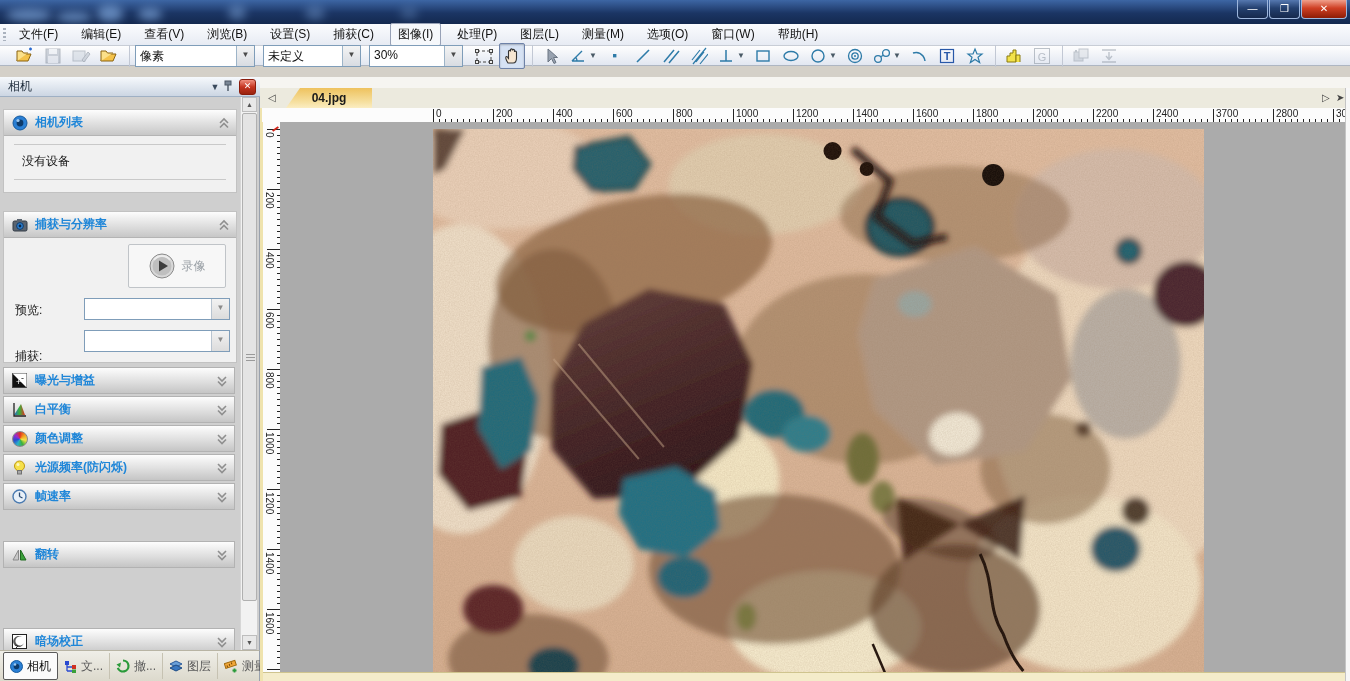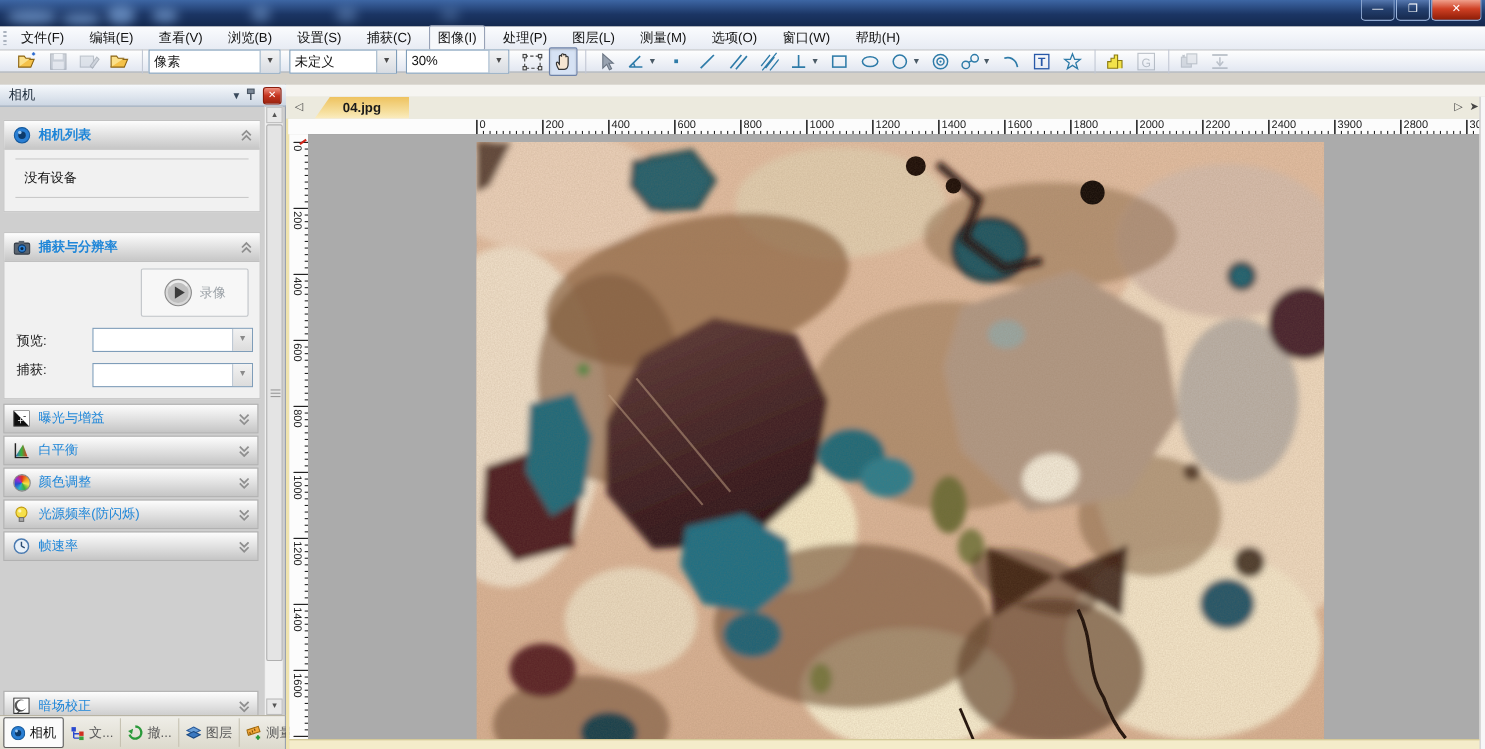--- a/index.html
+++ b/index.html
@@ -49,21 +49,21 @@
   .hicon{width:16px;height:14px;text-align:center;font-size:9px;color:#3a4a5c;line-height:14px;}
   .closebox{width:15px;height:14px;border:1px solid #8a1c0c;border-radius:3px;
     background:linear-gradient(#f09080,#c53420 50%,#9a2410);color:#fff;font-size:9px;line-height:13px;text-align:center;font-weight:bold;}
   .sb-body{position:absolute;left:0;top:20px;width:238px;height:553px;overflow:hidden;}
   .block{position:absolute;left:3px;width:232px;background:#f1f1f1;border:1px solid #c2c2c2;}
   .bar{height:26px;background:linear-gradient(#fdfdfd,#dfdfdf 55%,#c7c7c7);
     border-bottom:1px solid #b4b4b4;display:flex;align-items:center;padding:0 6px 0 8px;box-sizing:border-box;}
   .bar .lbl{color:#1f86d8;font-weight:bold;margin-left:7px;flex:1;white-space:nowrap;overflow:hidden;}
   .bar-solo{position:absolute;left:3px;width:232px;height:27px;background:linear-gradient(#fdfdfd,#dfdfdf 55%,#c5c5c5);
     border:1px solid #b2b2b2;display:flex;align-items:center;padding:0 6px 0 8px;box-sizing:border-box;}
-  .bar-solo .lbl{color:#1f86d8;font-weight:normal;margin-left:7px;flex:1;white-space:nowrap;overflow:hidden;}
+  .bar-solo .lbl{color:#1f86d8;font-weight:bold;margin-left:7px;flex:1;white-space:nowrap;overflow:hidden;}
   .chev{color:#8f8f8f;flex:0 0 auto;}
   .sepline{height:1px;background:#c9c9c9;margin:0 10px;}
   .cam-btn{position:absolute;width:96px;height:42px;background:#f7f7f7;border:1px solid #c0c4c8;border-radius:2px;
     display:flex;align-items:center;justify-content:center;gap:7px;color:#9aa0a6;}
   .frow-lbl{position:absolute;color:#1a1a1a;}
   .fcombo{position:absolute;width:144px;height:20px;background:#fff;border:1px solid #7f9db9;display:flex;}
   .fcombo .val{flex:1;}
   .fcombo .btn{width:17px;background:linear-gradient(#f2f2f2,#dcdcdc);border-left:1px solid #b8c4d0;color:#8a8a8a;font-size:8px;line-height:18px;text-align:center;}
   .vscroll{position:absolute;left:240px;top:20px;width:17px;height:553px;background:#f2f2f2;border-left:1px solid #d6d6d6;box-sizing:border-box;}
   .varrow{position:absolute;left:1px;width:15px;height:15px;background:#e8e8e8;border:1px solid #bdbdbd;color:#555;
@@ -372,21 +372,21 @@
               <path d="M10 7.5 L19 13 L10 18.5 Z" fill="#3c3c3c"></path>
               <path d="M5 7 A10 10 0 0 1 21 7" fill="none" stroke="#f2f2f2" stroke-width="2" opacity=".8"></path>
             </svg>
           <span>录像</span>
         </div>
         <div class="frow-lbl" style="left:11px;top:90px;">预览:</div>
         <div class="fcombo" style="left:80px;top:86px;">
           <span class="val"></span>
           <span class="btn">▼</span>
         </div>
-        <div class="frow-lbl" style="left:11px;top:116px;">捕获:</div>
+        <div class="frow-lbl" style="left:11px;top:136px;">捕获:</div>
         <div class="fcombo" style="left:80px;top:118px;">
           <span class="val"></span>
           <span class="btn">▼</span>
         </div>
       </div>
 
       <div class="bar-solo" style="top: 270px;">
         <span class="icon16">
             <svg width="15" height="15">
               <rect x="0.5" y="0.5" width="14" height="14" fill="#111" stroke="#444"></rect>
@@ -450,20 +450,34 @@
           </span>
       </div>
       <div class="bar-solo" style="top: 386px;">
         <span class="icon16">
             <svg width="15" height="15">
               <circle cx="7.5" cy="7.5" r="6.5" fill="#e8f0f8" stroke="#4a7ab0" stroke-width="1.4"></circle>
               <path d="M7.5 7.5 L7.5 3.5 M7.5 7.5 L10.5 9" stroke="#2a4a70" stroke-width="1.3"></path>
             </svg>
           </span>
         <span class="lbl">帧速率</span>
+        <span class="chev">
+            <svg width="12" height="12">
+              <path d="M2 2 L6 6 L10 2 M2 6.5 L6 10.5 L10 6.5" fill="none" stroke="#8f8f8f" stroke-width="1.6"></path>
+            </svg>
+          </span>
+      </div>
+      <div class="bar-solo" style="top: 444px;">
+        <span class="icon16">
+            <svg width="15" height="15">
+              <polygon points="1,13 6.5,13 6.5,3" fill="#c8c8c8" stroke="#8a8a8a"></polygon>
+              <polygon points="14,13 8.5,13 8.5,3" fill="#3aa03a" stroke="#1e6a1e"></polygon>
+            </svg>
+          </span>
+        <span class="lbl">翻转</span>
         <span class="chev">
             <svg width="12" height="12">
               <path d="M2 2 L6 6 L10 2 M2 6.5 L6 10.5 L10 6.5" fill="none" stroke="#8f8f8f" stroke-width="1.6"></path>
             </svg>
           </span>
       </div>
       <div class="bar-solo" style="top: 531px;">
         <span class="icon16">
             <svg width="15" height="15">
               <rect x="0.5" y="0.5" width="14" height="14" fill="#fff" stroke="#222"></rect>
@@ -564,21 +578,21 @@
       <span class="hlab" style="left: 636px;">1600</span>
       <div class="htick" style="left: 693px; height: 13px;"></div>
       <span class="hlab" style="left: 696px;">1800</span>
       <div class="htick" style="left: 753px; height: 13px;"></div>
       <span class="hlab" style="left: 756px;">2000</span>
       <div class="htick" style="left: 813px; height: 13px;"></div>
       <span class="hlab" style="left: 816px;">2200</span>
       <div class="htick" style="left: 873px; height: 13px;"></div>
       <span class="hlab" style="left: 876px;">2400</span>
       <div class="htick" style="left: 933px; height: 13px;"></div>
-      <span class="hlab" style="left: 936px;">3900</span>
+      <span class="hlab" style="left: 936px;">3700</span>
       <div class="htick" style="left: 993px; height: 13px;"></div>
       <span class="hlab" style="left: 996px;">2800</span>
       <div class="htick" style="left: 1053px; height: 13px;"></div>
       <span class="hlab" style="left: 1056px;">3000</span>
       <div class="htick" style="left: 153px; height: 13px;"></div>
       <div class="htick" style="left: 159px; height: 3px;"></div>
       <div class="htick" style="left: 165px; height: 3px;"></div>
       <div class="htick" style="left: 171px; height: 3px;"></div>
       <div class="htick" style="left: 177px; height: 3px;"></div>
       <div class="htick" style="left: 183px; height: 3px;"></div>

